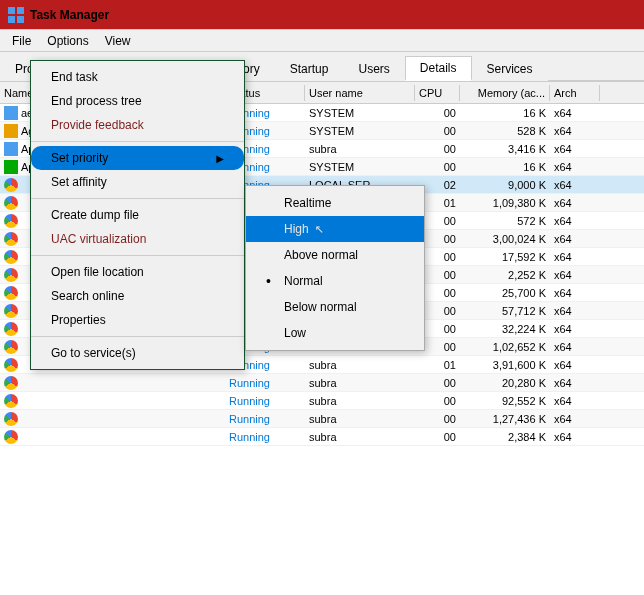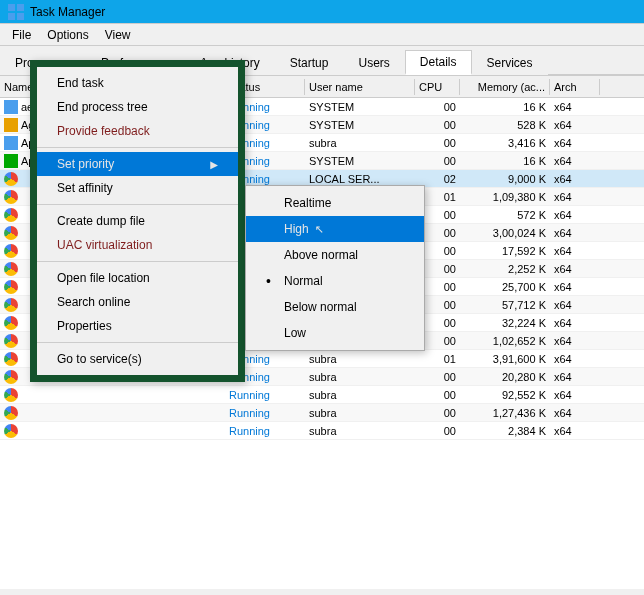--- a/index.html
+++ b/index.html
@@ -7,26 +7,27 @@
       font-family: 'Segoe UI', Arial, sans-serif;
       font-size: 12px;
       background: #f0f0f0;
       width: 644px;
       height: 595px;
       overflow: hidden;
       user-select: none;
     }
     
     #title-bar {
-      background: #0ea5e9;
+      background: #b91c1c;
       display: flex;
       align-items: center;
-      height: 24px;
+      height: 30px;
       padding: 0 8px;
       border-bottom: 1px solid #ccc;
+      font-weight: bold;
     }
     
     #menu-bar {
       background: #f0f0f0;
       display: flex;
       align-items: center;
       height: 22px;
       padding: 0 4px;
       border-bottom: 1px solid #ccc;
     }
@@ -117,37 +118,37 @@
       margin-left: 2px;
     }
 
     
     #context-menu {
       position: absolute;
       left: 30px;
       top: 60px;
       width: 215px;
       background: #f0f0f0;
-      border: 7px solid #14532d;
+      border: 1px solid #14532d;
       box-shadow: 2px 2px 8px rgba(0,0,0,0.25);
       z-index: 100;
       padding: 4px 0;
     }
     .ctx-item {
       padding: 5px 20px;
       font-size: 12px;
       color: #000;
       cursor: pointer;
       white-space: nowrap;
       display: flex;
       align-items: center;
       justify-content: space-between;
     }
     .ctx-item.disabled { color: #7f1d1d; cursor: default; }
-    .ctx-item.highlighted { background: #0078d7; color: #e5e5e5; }
+    .ctx-item.highlighted { background: #0078d7; color: #000000; border-radius: 10px; }
     .ctx-separator {
       height: 1px;
       background: #ccc;
       margin: 4px 0;
     }
     .ctx-arrow { font-size: 10px; }
 
     
     #submenu {
       position: absolute;

